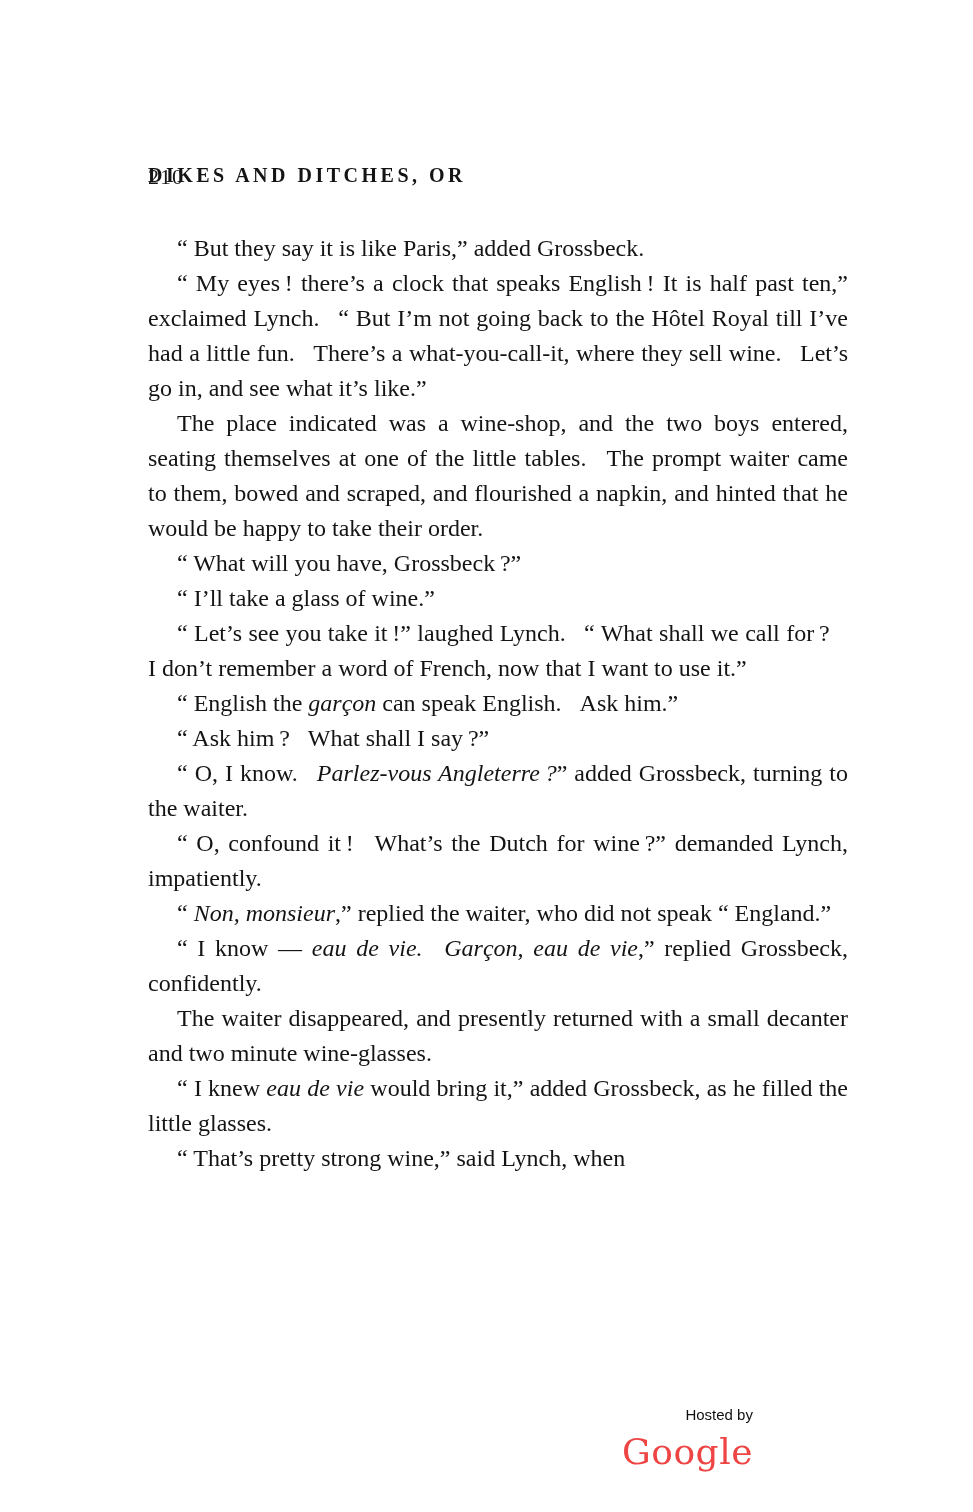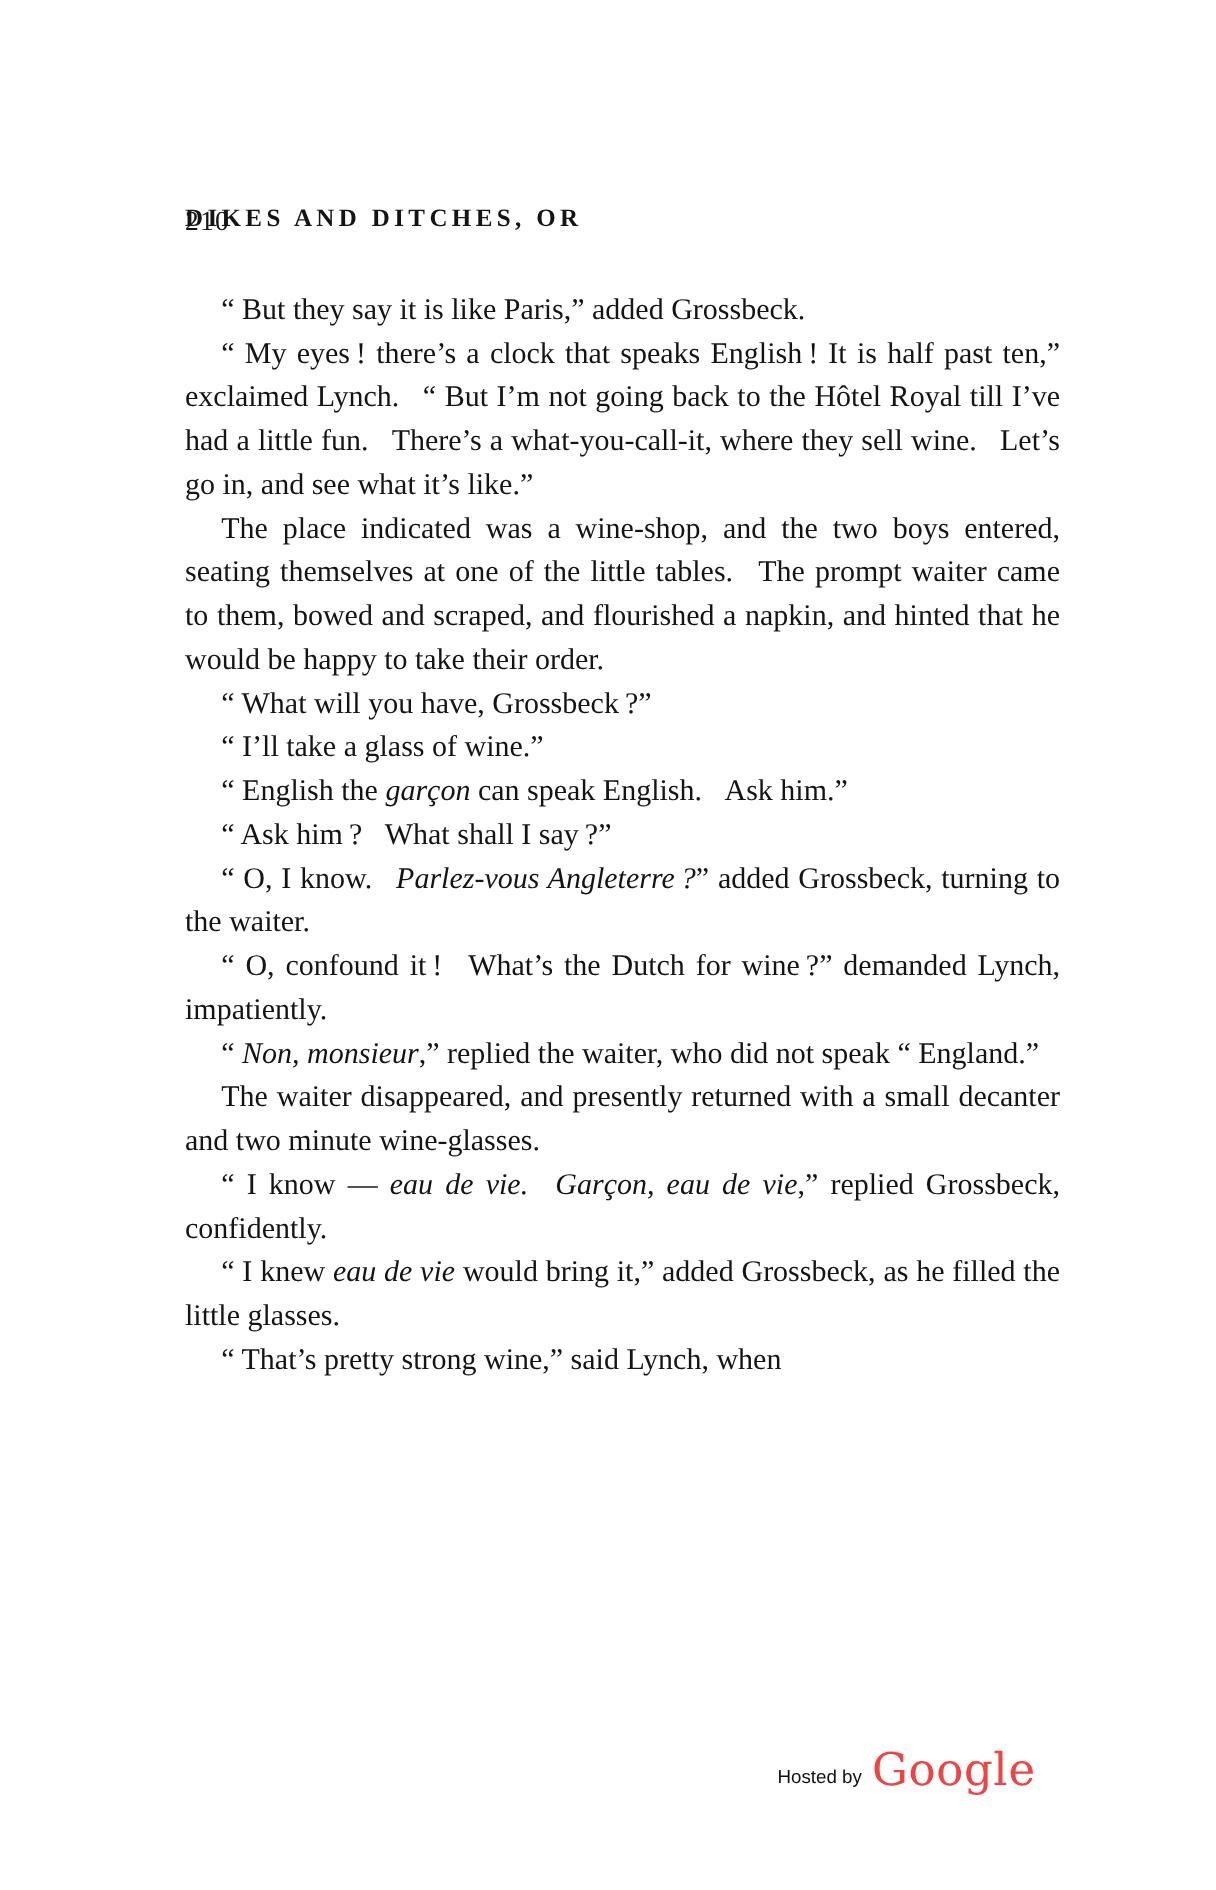--- a/index.html
+++ b/index.html
@@ -57,22 +57,23 @@
     text-indent: 29px;
   }
   .it {
     font-style: italic;
   }
   .footer {
     position: absolute;
     left: 622px;
     top: 1396px;
     display: flex;
-    align-items: center;
+    align-items: flex-end;
     gap: 8px;
+    flex-direction: column;
   }
   .hosted-by {
     font-family: "Liberation Sans", sans-serif;
     font-size: 15px;
     color: #111111;
     padding-top: 10px;
   }
   .google-logo {
     font-family: "DejaVu Serif", serif;
     font-size: 36px;
@@ -89,27 +90,28 @@
     <span class="page-num">210</span>
     <span class="running-title">DIKES AND DITCHES, OR</span>
   </div>
 
   <div class="body-text">
       <p class="para"><span>“ But they say it is like Paris,” added Grossbeck.</span></p>
       <p class="para"><span>“ My eyes ! there’s a clock that speaks English ! It is half past ten,” exclaimed Lynch.  “ But I’m not going back to the Hôtel Royal till I’ve had a little fun.  There’s a what-you-call-it, where they sell wine.  Let’s go in, and see what it’s like.”</span></p>
       <p class="para"><span>The place indicated was a wine-shop, and the two boys entered, seating themselves at one of the little tables.  The prompt waiter came to them, bowed and scraped, and flourished a napkin, and hinted that he would be happy to take their order.</span></p>
       <p class="para"><span>“ What will you have, Grossbeck ?”</span></p>
       <p class="para"><span>“ I’ll take a glass of wine.”</span></p>
+      <p class="para"><span>“ Let’s see you take it !” laughed Lynch.  “ What shall we call for ?  I don’t remember a word of French, now that I want to use it.”</span></p>
       <p class="para"><span>“ English the </span><span class="it">garçon</span><span> can speak English.  Ask him.”</span></p>
       <p class="para"><span>“ Ask him ?  What shall I say ?”</span></p>
       <p class="para"><span>“ O, I know.  </span><span class="it">Parlez-vous Angleterre ?</span><span>” added Grossbeck, turning to the waiter.</span></p>
       <p class="para"><span>“ O, confound it !  What’s the Dutch for wine ?” demanded Lynch, impatiently.</span></p>
       <p class="para"><span>“ </span><span class="it">Non, monsieur</span><span>,” replied the waiter, who did not speak “ England.”</span></p>
+      <p class="para"><span>“ I know — </span><span class="it">eau de vie.  Garçon, eau de vie</span><span>,” replied Grossbeck, confidently.</span></p>
       <p class="para"><span>The waiter disappeared, and presently returned with a small decanter and two minute wine-glasses.</span></p>
-      <p class="para"><span>“ I know — </span><span class="it">eau de vie.  Garçon, eau de vie</span><span>,” replied Grossbeck, confidently.</span></p>
       <p class="para"><span>“ I knew </span><span class="it">eau de vie</span><span> would bring it,” added Grossbeck, as he filled the little glasses.</span></p>
       <p class="para"><span>“ That’s pretty strong wine,” said Lynch, when</span></p>
     </div>
 
   <div class="footer">
     <span class="hosted-by">Hosted by</span>
     <span class="google-logo">Google</span>
   </div>
 
 </div>

